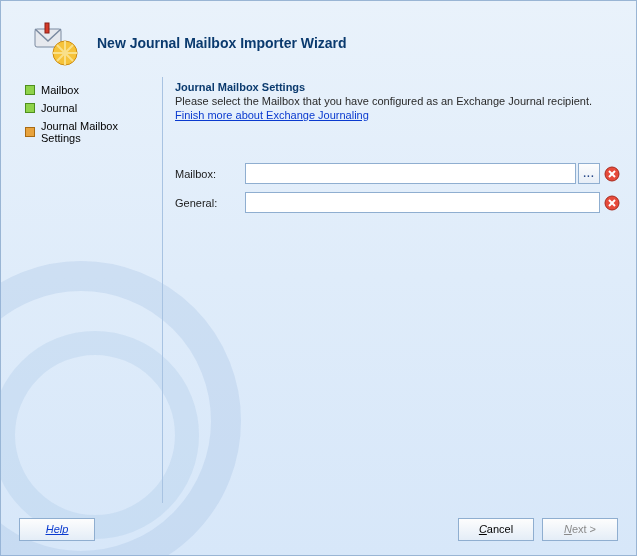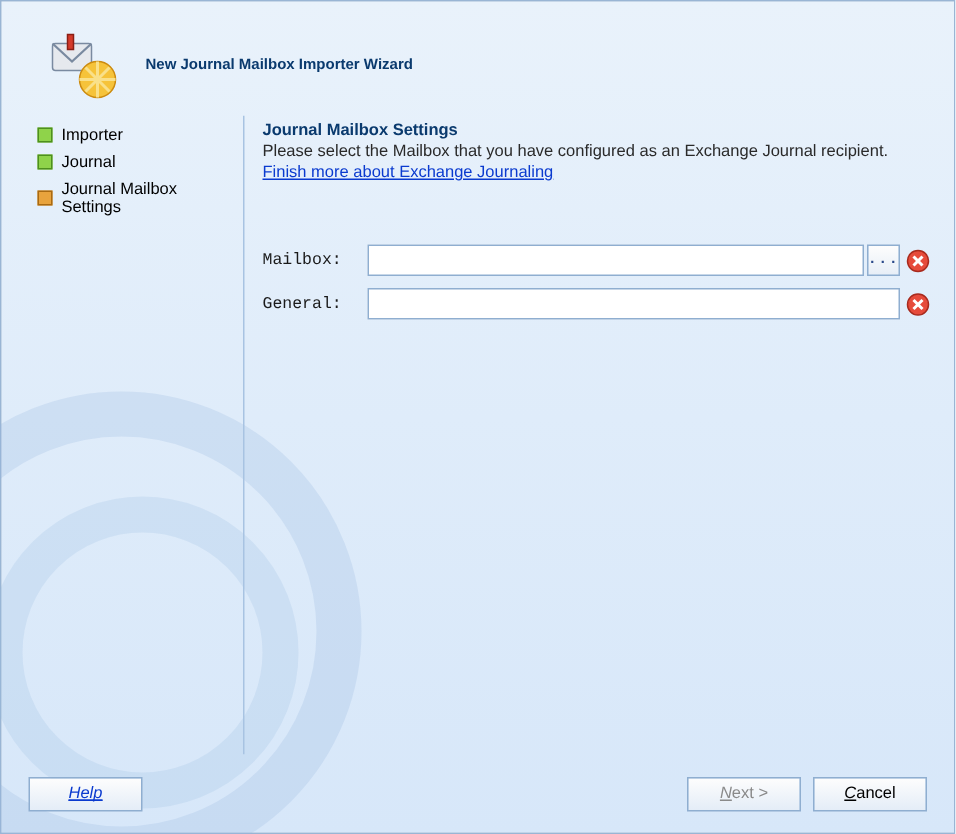--- a/index.html
+++ b/index.html
@@ -42,21 +42,21 @@
     align-items: center;
     padding: 18px 20px 10px 30px;
     position: relative;
   }
   .header .icon {
     width: 48px; height: 48px;
     margin-right: 18px;
     flex-shrink: 0;
   }
   .header h1 {
-    font-size: 10px;
+    font-size: 14px;
     font-weight: bold;
     color: #0a3a6e;
     margin: 0;
   }
 
   .body {
     flex: 1;
     display: flex;
     position: relative;
     overflow: hidden;
@@ -105,21 +105,20 @@
     cursor: pointer;
   }
 
   .form {
     margin-top: 42px;
   }
   .form-row {
     display: flex;
     align-items: center;
     margin-bottom: 8px;
-    font-family: Liberation Mono, monospace;
   }
   .form-label {
     width: 70px;
     text-align: left;
     color: #1a1a1a;
   }
   .form-input {
     flex: 1;
     height: 21px;
     border: 1px solid #8faed0;
@@ -197,21 +196,21 @@
       </svg>
     </span>
     <h1>New Journal Mailbox Importer Wizard</h1>
   </div>
 
   <div class="body">
 
     <div class="sidebar">
       <div class="sidebar-item">
         <span class="step-box step-done"></span>
-        <span>Importer</span>
+        <span>Mailbox</span>
       </div>
       <div class="sidebar-item">
         <span class="step-box step-done"></span>
         <span>Journal</span>
       </div>
       <div class="sidebar-item">
         <span class="step-box step-current"></span>
         <span>Journal Mailbox Settings</span>
       </div>
     </div>
@@ -246,17 +245,17 @@
           </span>
         </div>
       </div>
     </div>
 
   </div>
 
   <div class="footer">
     <button class="btn btn-help"><span>Help</span></button>
     <div class="spacer"></div>
+    <button class="btn"><span>C</span>ancel</button>
     <button class="btn disabled"><span>N</span>ext &gt;</button>
-    <button class="btn"><span>C</span>ancel</button>
   </div>
 
 </div>
 
 </body></html>

